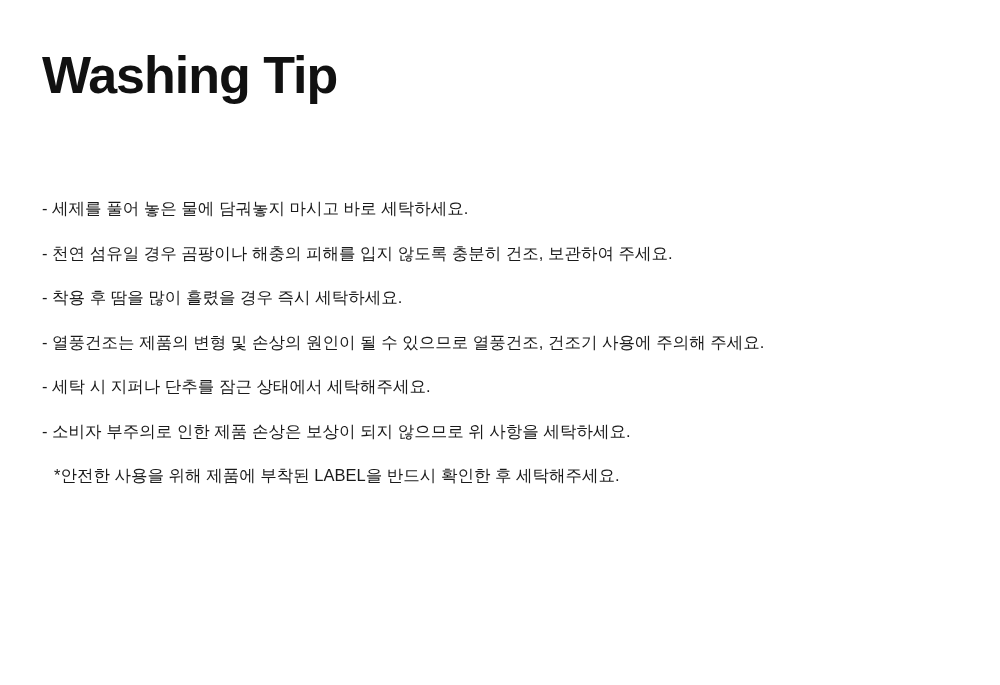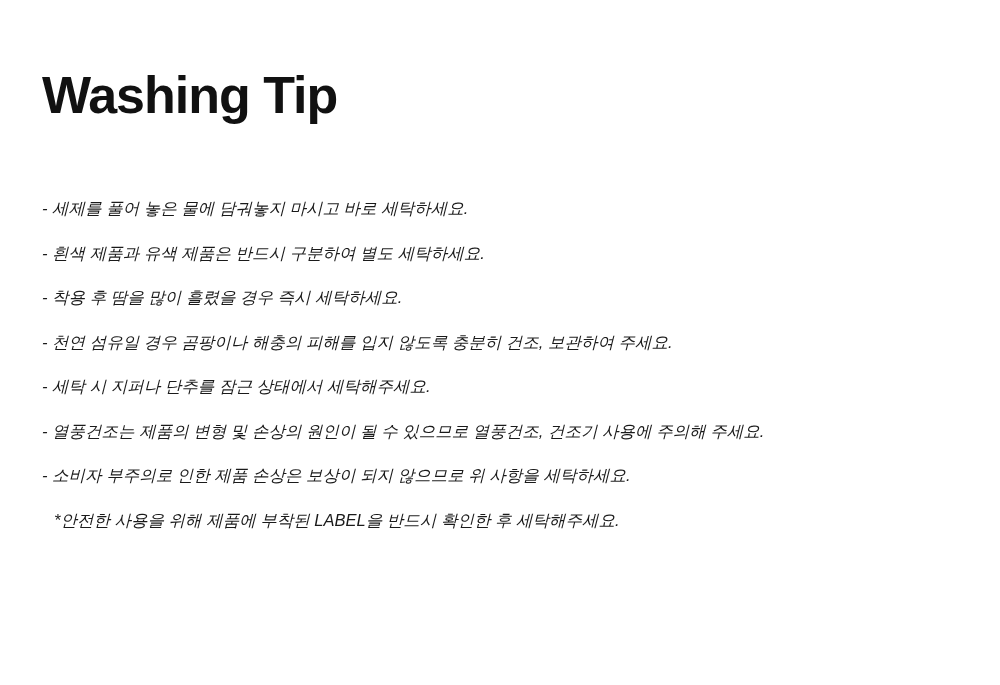--- a/index.html
+++ b/index.html
@@ -17,38 +17,37 @@
   .page {
     position: relative;
     width: 1000px;
     height: 685px;
     background: #ffffff;
     box-sizing: border-box;
   }
   .title {
     position: absolute;
     left: 42px;
-    top: 64px;
+    top: 44px;
     font-size: 52px;
     line-height: 62px;
     font-weight: 700;
     letter-spacing: -1px;
     color: #111111;
     margin: 0;
     white-space: nowrap;
   }
   .tips {
     position: absolute;
     left: 42px;
     top: 198px;
     width: 920px;
     list-style: none;
     margin: 0;
     padding: 0;
-    font-style: italic;
   }
   .tip {
     font-size: 16.5px;
     line-height: 21px;
     color: #1a1a1a;
     margin: 0 0 23.5px 0;
     white-space: nowrap;
     font-weight: 400;
   }
   .tip.note {
@@ -59,22 +58,21 @@
 </style>
 </head>
 <body>
 
 <div class="page">
 
   <h1 class="title">Washing Tip</h1>
 
   <ul class="tips">
     <li class="tip">- 세제를 풀어 놓은 물에 담궈놓지 마시고 바로 세탁하세요.</li>
-    <li class="tip">- 흰색 제품과 유색 제품은 반드시 구분하여 별도 세탁하세요.</li>
+    <li class="tip">- 천연 섬유일 경우 곰팡이나 해충의 피해를 입지 않도록 충분히 건조, 보관하여 주세요.</li>
     <li class="tip">- 착용 후 땀을 많이 흘렸을 경우 즉시 세탁하세요.</li>
-    <li class="tip">- 천연 섬유일 경우 곰팡이나 해충의 피해를 입지 않도록 충분히 건조, 보관하여 주세요.</li>
+    <li class="tip">- 열풍건조는 제품의 변형 및 손상의 원인이 될 수 있으므로 열풍건조, 건조기 사용에 주의해 주세요.</li>
     <li class="tip">- 세탁 시 지퍼나 단추를 잠근 상태에서 세탁해주세요.</li>
-    <li class="tip">- 열풍건조는 제품의 변형 및 손상의 원인이 될 수 있으므로 열풍건조, 건조기 사용에 주의해 주세요.</li>
     <li class="tip">- 소비자 부주의로 인한 제품 손상은 보상이 되지 않으므로 위 사항을 세탁하세요.</li>
     <li class="tip note">*안전한 사용을 위해 제품에 부착된 LABEL을 반드시 확인한 후 세탁해주세요.</li>
   </ul>
 
 </div>
 
 </body></html>

